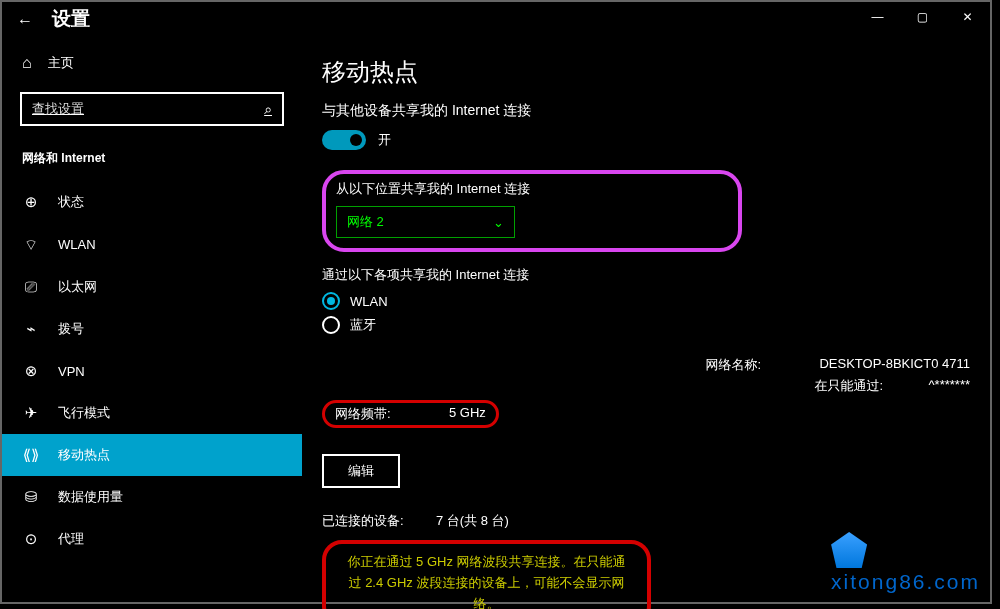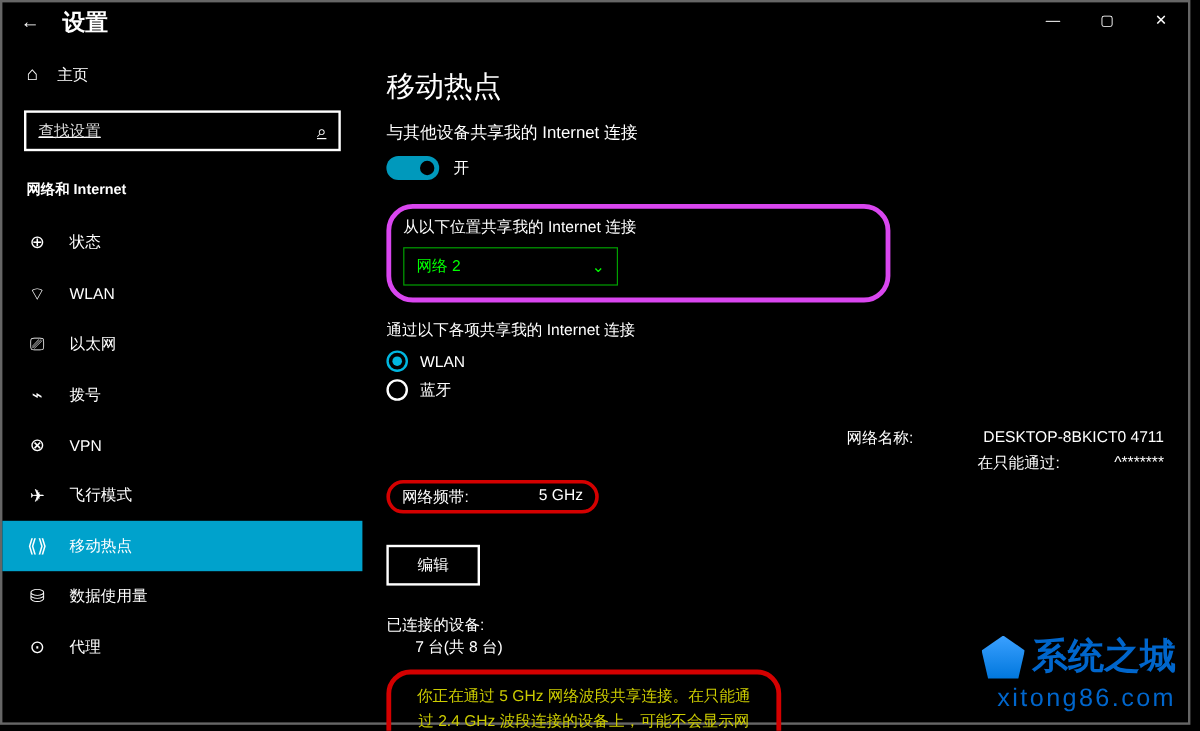--- a/index.html
+++ b/index.html
@@ -130,21 +130,21 @@
   padding: 2px 10px;
   display: inline-flex;
   margin-top: 2px;
 }
 .edit-btn {
   border: 2px solid #fff;
   padding: 6px 24px;
   margin-top: 26px;
   width: fit-content;
 }
-.devices-row { margin-top: 24px; display:flex;flex-direction:column; }
+.devices-row { margin-top: 24px; display:flex; }
 .warn-box {
   border: 4px solid #d40000;
   border-radius: 20px;
   padding: 8px 16px;
   margin-top: 10px;
   color: #cccc00;
   width: 329px;
   font-size: 13px;
   line-height: 1.6;
   text-align: center;
@@ -279,17 +279,16 @@
       <span class="info-label">已连接的设备:</span>
       <span class="info-val">7 台(共 8 台)</span>
     </div>
 
     <div class="warn-box">你正在通过 5 GHz 网络波段共享连接。在只能通过 2.4 GHz 波段连接的设备上，可能不会显示网络。</div>
   </div>
 
   <div class="wm">
     <div class="wm-main">
       <span class="wm-icon"></span>
-      <span>系统之城</span>
     </div>
     <div class="wm-sub">xitong86.com</div>
   </div>
 </div>
 
 </body></html>

